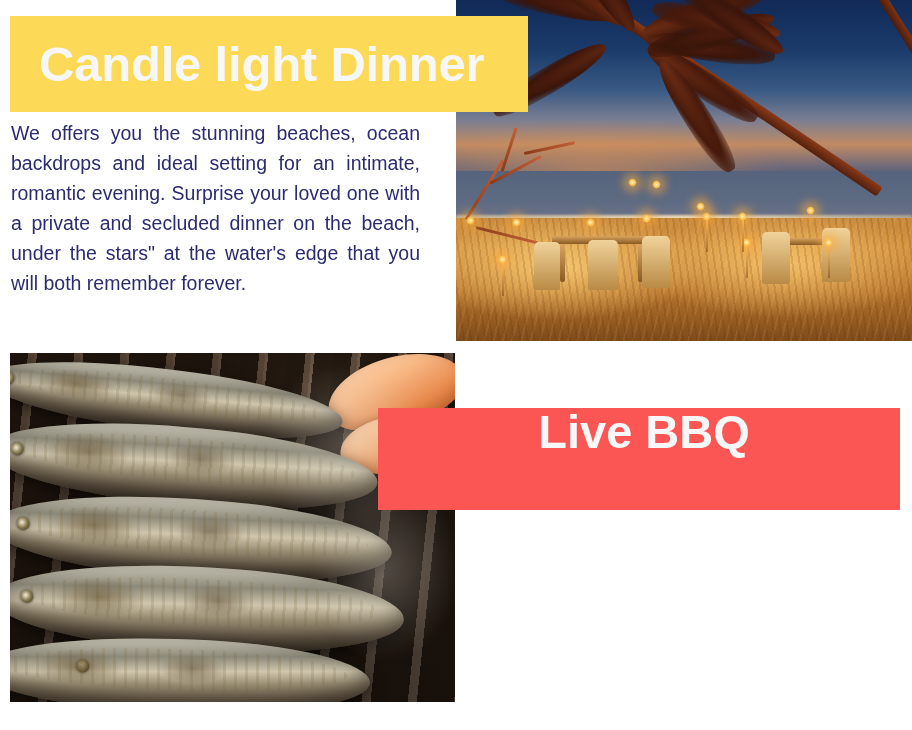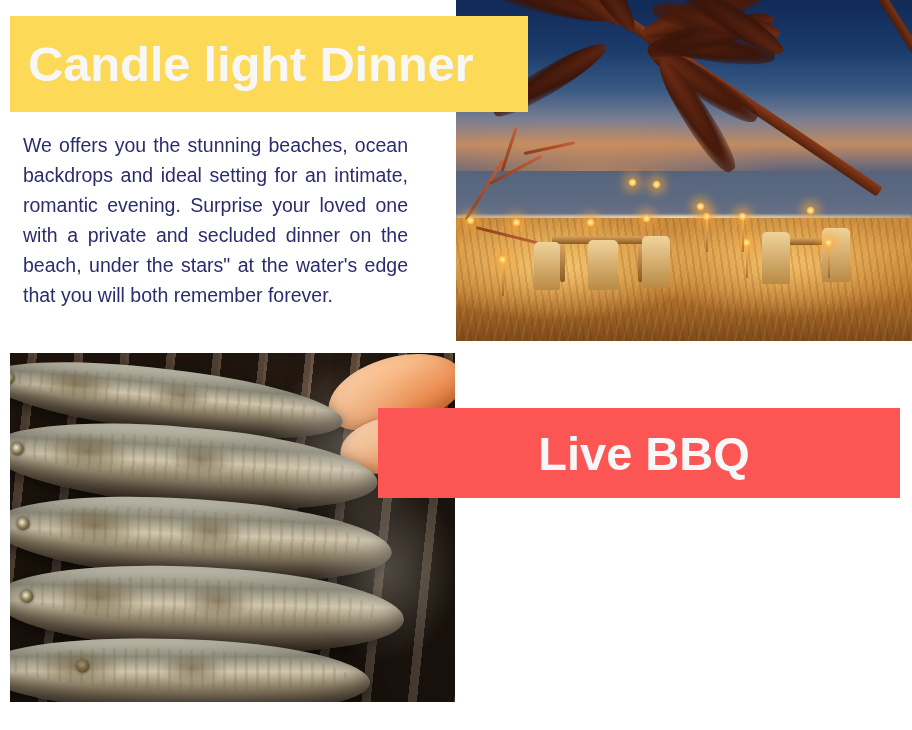--- a/index.html
+++ b/index.html
@@ -181,41 +181,41 @@
     position: absolute;
     left: 10px;
     top: 16px;
     width: 518px;
     height: 96px;
     background: #fcd957;
     display: flex;
     align-items: center;
   }
   .banner-yellow h1 {
-    margin: 4px;
+    margin: 15px;
     padding: 0 0 0 14px;
     font-family: "Liberation Sans", sans-serif;
     font-size: 49px;
     font-weight: bold;
     color: #f7f7f7;
     letter-spacing: -0.2px;
     line-height: 1;
     white-space: nowrap;
   }
 
   
   .banner-red {
     position: absolute;
     left: 378px;
     top: 408px;
     width: 522px;
-    height: 90px;
+    height: 102px;
     background: #fb5654;
     display: flex;
-    align-items: center;
+    align-items: flex-start;
     justify-content: center;
   }
   .banner-red h1 {
     margin: 0;
     padding: 0 0 0 10px;
     font-family: "Liberation Sans", sans-serif;
     font-size: 47px;
     font-weight: bold;
     color: #f7f7f7;
     line-height: 1;
@@ -235,21 +235,21 @@
   .copy-dinner {
     left: 11px;
     top: 118px;
     width: 409px;
   }
   .copy-bbq {
     left: 485px;
     top: 506px;
     width: 398px;
   }
-  .copy p { margin: 12px; }
+  .copy p { margin: 0; }
 </style>
 </head>
 <body>
 
 <div id="page">
 
   <div class="photo-beach">
     <div class="beach-sky"></div>
     <div class="beach-sea"></div>
     <div class="waterline"></div>

